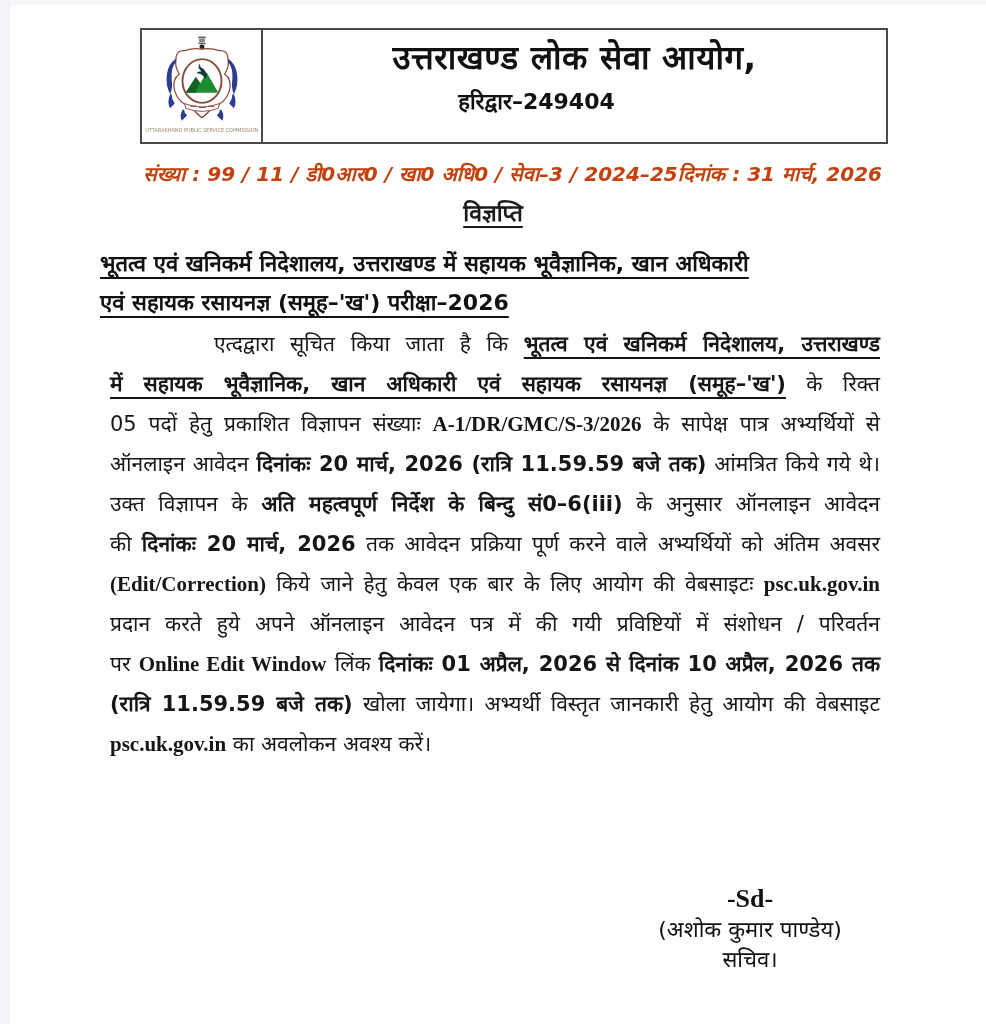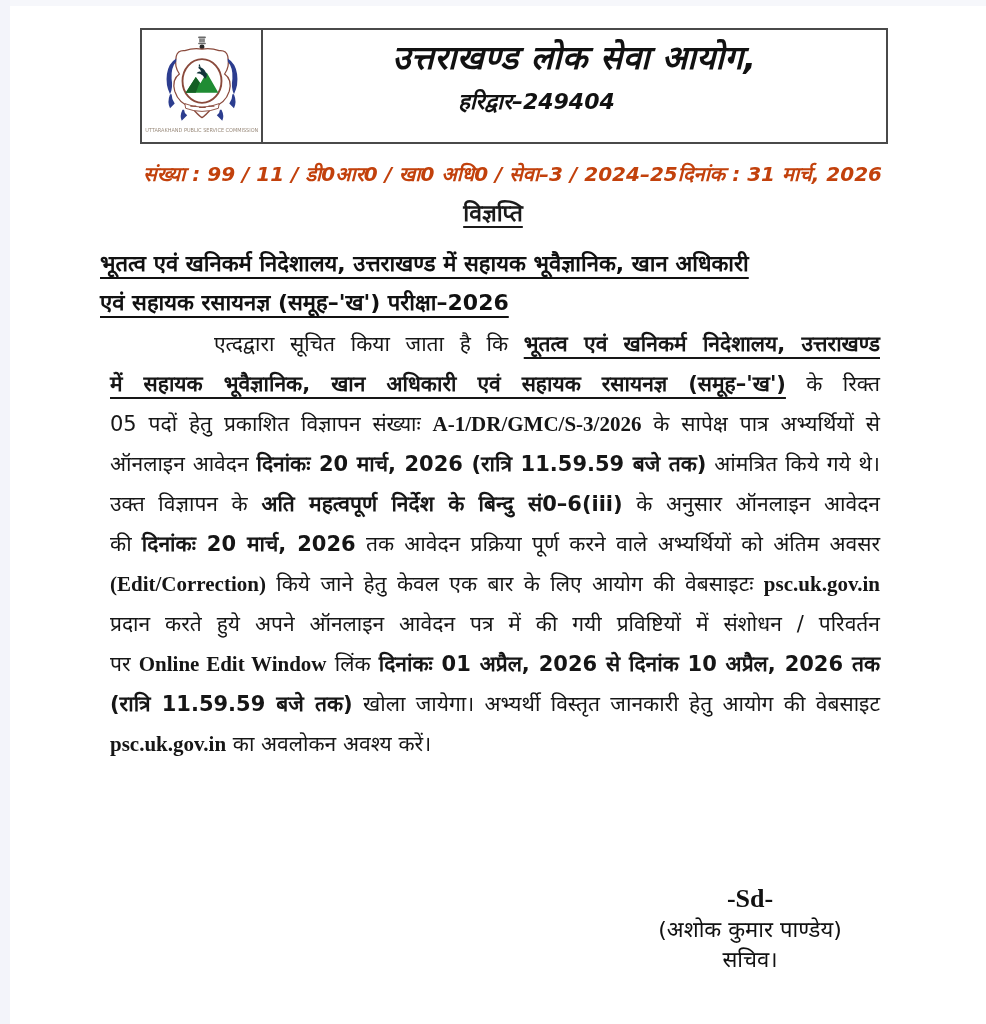--- a/index.html
+++ b/index.html
@@ -39,21 +39,20 @@
   .logo-caption {
     font-size: 9px; color: #9a8b7c;
     transform: scale(0.55); transform-origin: center top;
     white-space: nowrap; margin-top: 1px;
     letter-spacing: 0px;
   }
   .header-text {
     flex: 1; display: flex; flex-direction: column;
     align-items: center; justify-content: center;
     padding-bottom: 24px;
-    font-style: italic;
   }
   .org-name {
     font-size: 33px; font-weight: bold; color: #111;
     letter-spacing: 0.5px;
   }
   .org-address {
     font-size: 22px; font-weight: bold; color: #111;
     margin-top: 6px; transform: translateX(-38px);
   }
 

